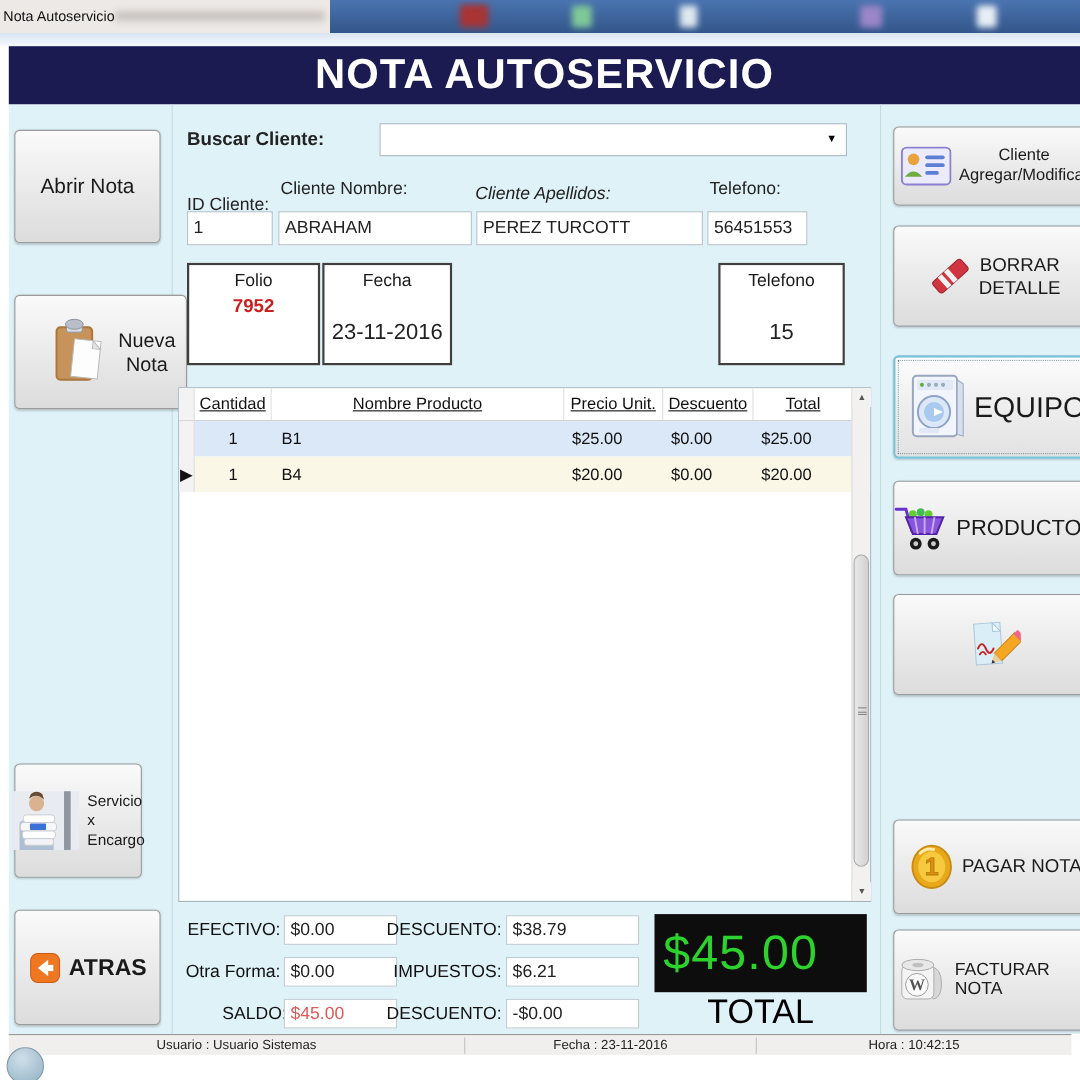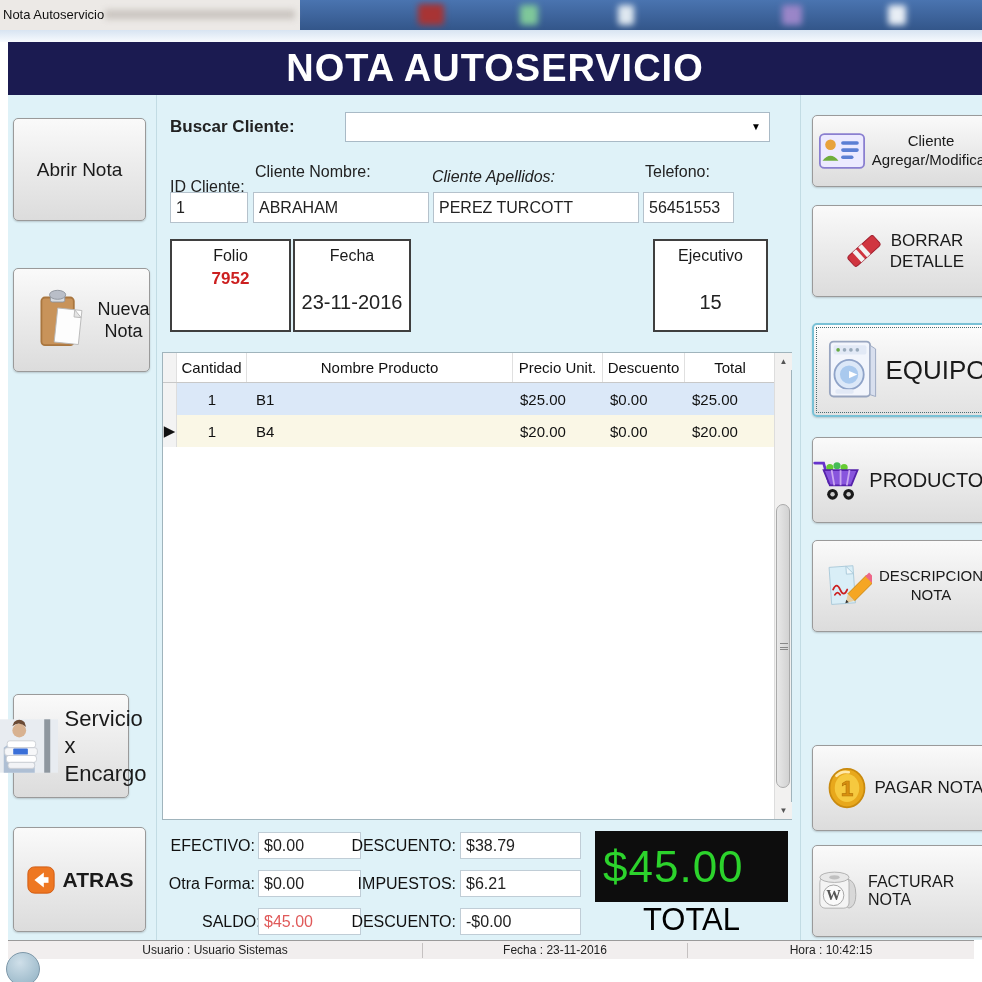--- a/index.html
+++ b/index.html
@@ -26,23 +26,23 @@
   .vline { position:absolute; top:95px; height:845px; width:1px; background:#c2dce4; }
   
   .btn { position:absolute; background:linear-gradient(#fafafa,#ececec 45%,#dcdcdc);
     border:1px solid #9a9a9a; border-radius:5px; box-shadow:0 1px 2px rgba(0,0,0,.18);
     display:flex; align-items:center; justify-content:center; gap:7px; color:#1a1a1a; cursor:default; }
   .btn .lines { display:flex; flex-direction:column; align-items:center; line-height:1.25; }
   .btn-focus { border:2px solid #79c1d6; outline:1px dotted #4a6a70; outline-offset:-5px;
     background:linear-gradient(#fdfdfd,#efefef 45%,#e2e2e2); }
   
   .b-abrir    { left:13px; top:118px; width:133px; height:103px; font-size:19px; }
-  .b-nueva    { left:13px; top:268px; width:137px; height:104px; font-size:18px;padding-left:23px; }
+  .b-nueva    { left:13px; top:268px; width:157px; height:104px; font-size:18px;padding-left:23px; }
   .b-cerrar   { left:13px; top:425px; width:133px; height:103px; font-size:19px; }
-  .b-servicio { left:13px; top:694px; width:116px; height:104px; font-size:22px; padding:4px; }
+  .b-servicio { left:13px; top:694px; width:116px; height:104px; font-size:14px; padding:4px; }
   .b-atras    { left:13px; top:827px; width:133px; height:105px; font-size:21px; font-weight:600; }
   
   .b-cliente  { left:812px; top:115px; width:185px; height:72px; font-size:15px; }
   .b-borrar   { left:812px; top:205px; width:185px; height:92px; font-size:17px; }
   .b-equipo   { left:812px; top:323px; width:185px; height:94px; font-size:26px; }
   .b-product  { left:812px; top:437px; width:185px; height:86px; font-size:20px; }
   .b-descr    { left:812px; top:540px; width:185px; height:92px; font-size:15px; }
   .b-pagar    { left:812px; top:745px; width:185px; height:86px; font-size:17px; }
   .b-factura  { left:812px; top:845px; width:185px; height:92px; font-size:16px; }
   
@@ -57,21 +57,21 @@
   .fcell { position:absolute; top:239px; height:93px; background:#fff; border:2px solid #3f3f3f;
     display:flex; flex-direction:column; align-items:center; padding-top:6px; }
   .fcell .flabel { font-size:16px; color:#1a1a1a; }
   .fcell .fval { font-size:20px; color:#222; margin-top:26px; }
   .fcell .fval-red { font-size:17px; color:#cc2020; font-weight:700; margin-top:4px; }
   
   .grid { position:absolute; left:162px; top:352px; width:630px; height:468px; background:#fff;
     border:1px solid #a0b4bc; }
   .ghead { display:flex; height:30px; border-bottom:1px solid #c8c8c8; background:#fff; }
   .ghead .gc { border-right:1px solid #e0e0e0; font-size:15px; color:#111;
-    display:flex; align-items:center; justify-content:center; }
+    display:flex; align-items:center; justify-content:center;text-decoration:underline; }
   .grow { display:flex; height:32px; }
   .grow .gc { display:flex; align-items:center; font-size:15px; color:#111; }
   .gc-rh { width:14px; justify-content:center; background:#f3f3f3; border-right:1px solid #ddd; font-size:9px; }
   .gc-cant { width:70px; justify-content:center; }
   .gc-nom  { width:266px; padding-left:9px; }
   .gc-pre  { width:90px; padding-left:7px; }
   .gc-des  { width:82px; padding-left:7px; }
   .gc-tot  { width:91px; padding-left:7px; }
   .ghead .gc-nom, .ghead .gc-pre, .ghead .gc-des, .ghead .gc-tot { justify-content:center; padding-left:0; }
   .row-blue { background:#dbe8f8; }
@@ -195,21 +195,21 @@
 
   <div class="fcell" style="left:170px; width:121px;">
     <div class="flabel">Folio</div>
     <div class="fval-red">7952</div>
   </div>
   <div class="fcell" style="left:293px; width:118px;">
     <div class="flabel">Fecha</div>
     <div class="fval">23-11-2016</div>
   </div>
   <div class="fcell" style="left:653px; width:115px;">
-    <div class="flabel">Ejecutivo</div>
+    <div class="flabel">Telefono</div>
     <div class="fval">15</div>
   </div>
 
   <div class="grid">
     <div class="ghead">
       <div class="gc gc-rh"></div>
       <div class="gc gc-cant">Cantidad</div>
       <div class="gc gc-nom">Nombre Producto</div>
       <div class="gc gc-pre">Precio Unit.</div>
       <div class="gc gc-des">Descuento</div>
@@ -333,24 +333,20 @@
         <path d="M24 6 l8 9 h-8 z" fill="#eef7fb" stroke="#a8c8d8"></path>
       </g>
       <path d="M8 32 q4 -9 8 0 q4 9 8 0 M10 38 q3 -5 6 0" stroke="#cc2222" stroke-width="2" fill="none" stroke-linecap="round"></path>
       <g transform="rotate(45 36 34)">
         <rect x="30" y="14" width="11" height="30" fill="#f5a623" stroke="#cc8810"></rect>
         <rect x="30" y="10" width="11" height="6" fill="#ee6688"></rect>
         <path d="M30 44 l5.5 9 l5.5 -9 z" fill="#e8cfa0"></path>
         <path d="M33.5 50 l2 3.4 l2 -3.4 z" fill="#333"></path>
       </g>
     </svg>
-    <span class="lines">
-      <span>DESCRIPCION</span>
-      <span>NOTA</span>
-    </span>
   </div>
 
   <div class="btn b-pagar">
     <svg class="icon" width="42" height="42" viewBox="0 0 48 48">
       <ellipse cx="24" cy="24" rx="20" ry="22" fill="#e8a81c" stroke="#c98a0f" stroke-width="2"></ellipse>
       <ellipse cx="24" cy="24" rx="14" ry="16" fill="#f6c93f"></ellipse>
       <text x="24" y="33" text-anchor="middle" font-family="Liberation Sans, sans-serif" font-size="26" font-weight="bold" fill="#d89010" stroke="#b87708" stroke-width="0.8">1</text>
       <path d="M12 10 q6 -6 14 -4" stroke="#ffe9a8" stroke-width="3" fill="none" stroke-linecap="round"></path>
     </svg>
     <span>PAGAR NOTA</span>

